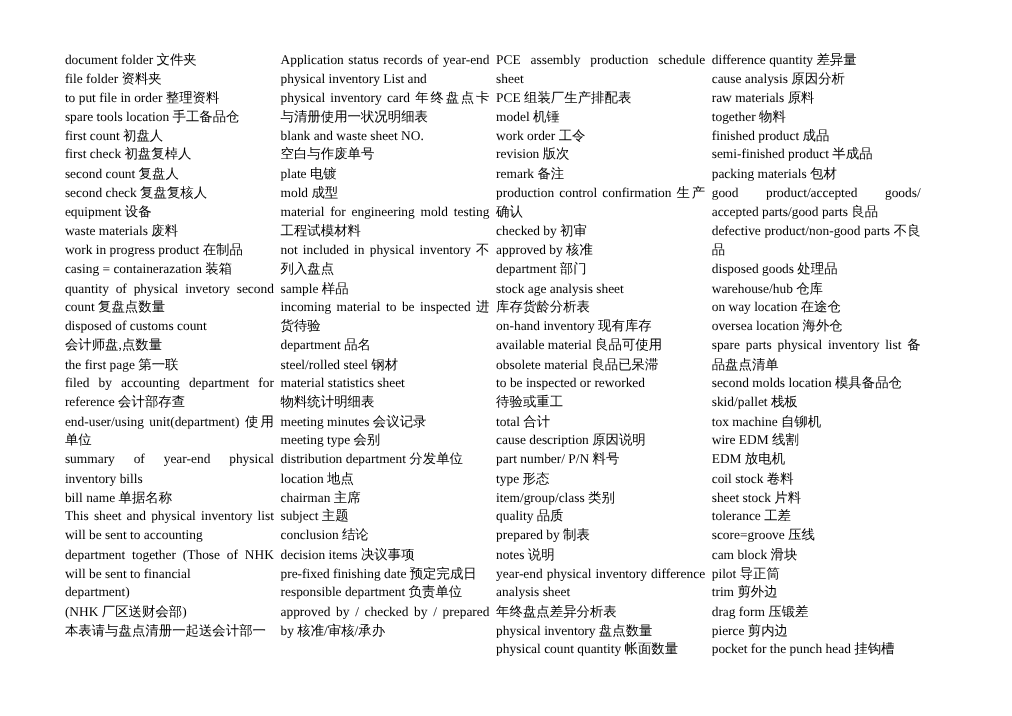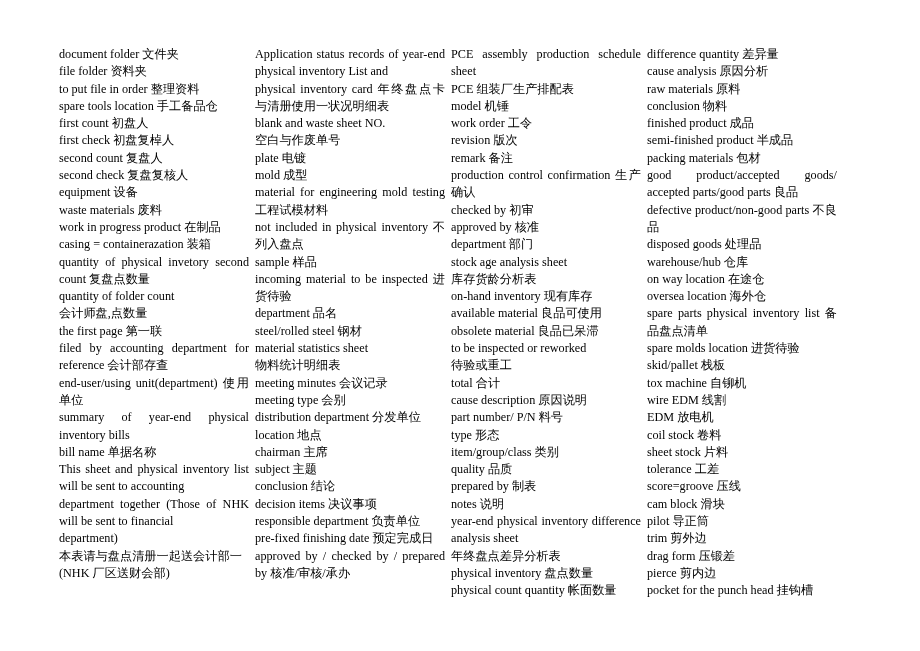--- a/index.html
+++ b/index.html
@@ -63,32 +63,32 @@
         <p class="entry">spare tools location 手工备品仓</p>
         <p class="entry">first count 初盘人</p>
         <p class="entry">first check 初盘复棹人</p>
         <p class="entry">second count  复盘人</p>
         <p class="entry">second check 复盘复核人</p>
         <p class="entry">equipment 设备</p>
         <p class="entry">waste materials 废料</p>
         <p class="entry">work in progress product 在制品</p>
         <p class="entry">casing = containerazation 装箱</p>
         <p class="entry spread-last-left">quantity of physical invetory second count  复盘点数量</p>
-        <p class="entry">quantity of folder count</p>
+        <p class="entry">disposed of customs count</p>
         <p class="entry">会计师盘,点数量</p>
         <p class="entry">the first page 第一联</p>
         <p class="entry spread-last-left">filed by accounting department for reference 会计部存查</p>
         <p class="entry spread-last-left">end-user/using unit(department) 使用单位</p>
         <p class="entry spread-last-left">summary of year-end physical inventory bills</p>
         <p class="entry">bill name 单据名称</p>
         <p class="entry spread-last-left">This sheet and physical inventory list will be sent to accounting</p>
         <p class="entry spread-last-left">department together (Those of NHK will be sent to financial</p>
         <p class="entry">department)</p>
+        <p class="entry">(NHK 厂区送财会部)</p>
         <p class="entry">本表请与盘点清册一起送会计部一</p>
-        <p class="entry">(NHK 厂区送财会部)</p>
       </div>
 
     <div class="column">
         <p class="entry spread-last-left">Application status records of year-end physical inventory List and</p>
         <p class="entry spread-last-left">physical inventory card 年终盘点卡与清册使用一状况明细表</p>
         <p class="entry">blank and waste sheet NO.</p>
         <p class="entry">空白与作废单号</p>
         <p class="entry">plate 电镀</p>
         <p class="entry">mold 成型</p>
         <p class="entry spread-last-left">material for engineering mold testing 工程试模材料</p>
@@ -100,22 +100,22 @@
         <p class="entry">material statistics sheet</p>
         <p class="entry">物料统计明细表</p>
         <p class="entry">meeting minutes 会议记录</p>
         <p class="entry">meeting type  会别</p>
         <p class="entry">distribution department 分发单位</p>
         <p class="entry">location 地点</p>
         <p class="entry">chairman 主席</p>
         <p class="entry">subject 主题</p>
         <p class="entry">conclusion 结论</p>
         <p class="entry">decision items 决议事项</p>
+        <p class="entry">pre-fixed finishing date 预定完成日</p>
         <p class="entry">responsible department 负责单位</p>
-        <p class="entry">pre-fixed finishing date 预定完成日</p>
         <p class="entry spread-last-left">approved by / checked by / prepared by 核准/审核/承办</p>
       </div>
 
     <div class="column">
         <p class="entry spread-last-left">PCE assembly production schedule sheet</p>
         <p class="entry">PCE 组装厂生产排配表</p>
         <p class="entry">model 机锤</p>
         <p class="entry">work order 工令</p>
         <p class="entry">revision 版次</p>
         <p class="entry">remark 备注</p>
@@ -141,32 +141,32 @@
         <p class="entry spread-last-left">year-end physical inventory difference analysis sheet</p>
         <p class="entry">年终盘点差异分析表</p>
         <p class="entry">physical inventory 盘点数量</p>
         <p class="entry">physical count quantity 帐面数量</p>
       </div>
 
     <div class="column">
         <p class="entry">difference quantity 差异量</p>
         <p class="entry">cause analysis 原因分析</p>
         <p class="entry">raw materials 原料</p>
-        <p class="entry">conclusion 物料</p>
+        <p class="entry">together 物料</p>
         <p class="entry">finished product 成品</p>
         <p class="entry">semi-finished product 半成品</p>
         <p class="entry">packing materials 包材</p>
         <p class="entry spread-last-left">good product/accepted goods/ accepted parts/good parts 良品</p>
         <p class="entry spread-last-left">defective product/non-good parts 不良品</p>
         <p class="entry">disposed goods 处理品</p>
         <p class="entry">warehouse/hub 仓库</p>
         <p class="entry">on way location 在途仓</p>
         <p class="entry">oversea location 海外仓</p>
         <p class="entry spread-last-left">spare parts physical inventory list 备品盘点清单</p>
-        <p class="entry">spare molds location 进货待验</p>
+        <p class="entry">second molds location 模具备品仓</p>
         <p class="entry">skid/pallet 栈板</p>
         <p class="entry">tox machine 自铆机</p>
         <p class="entry">wire EDM 线割</p>
         <p class="entry">EDM 放电机</p>
         <p class="entry">coil stock 卷料</p>
         <p class="entry">sheet stock 片料</p>
         <p class="entry">tolerance 工差</p>
         <p class="entry">score=groove 压线</p>
         <p class="entry">cam block 滑块</p>
         <p class="entry">pilot 导正筒</p>

